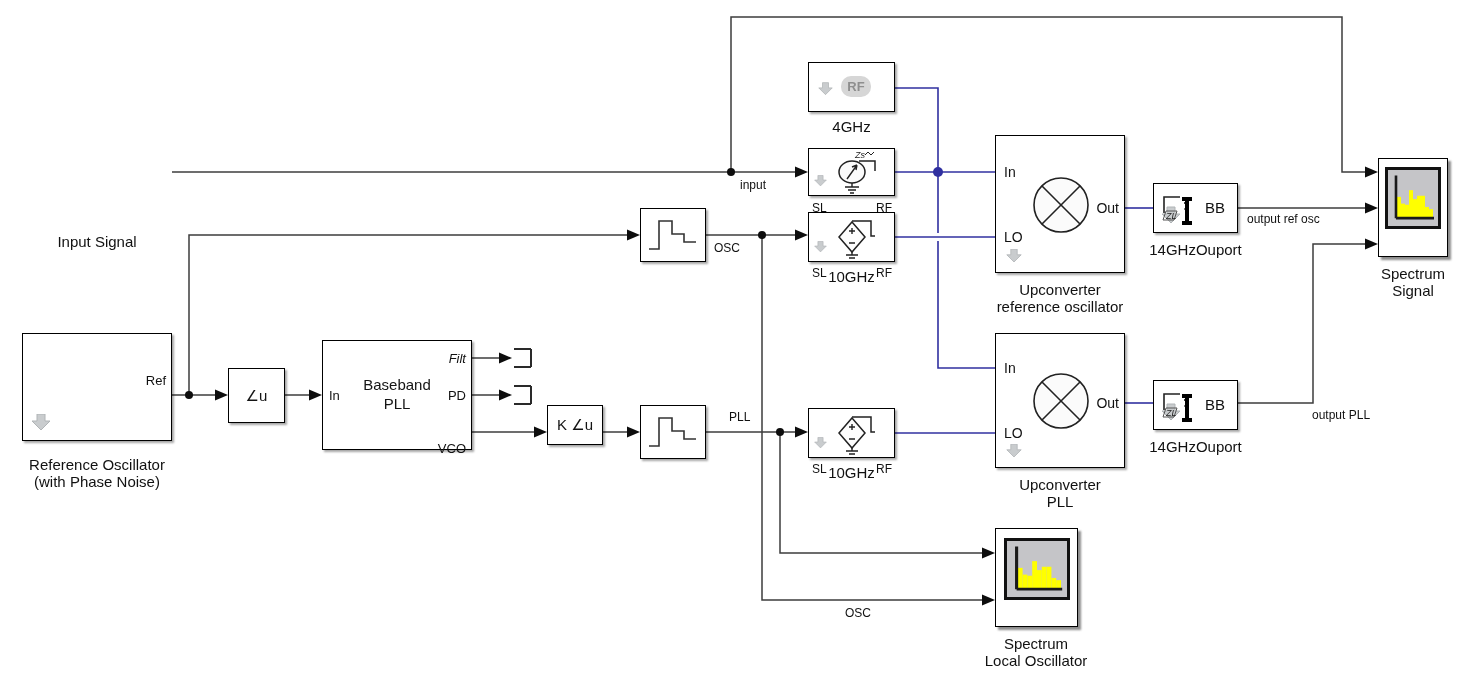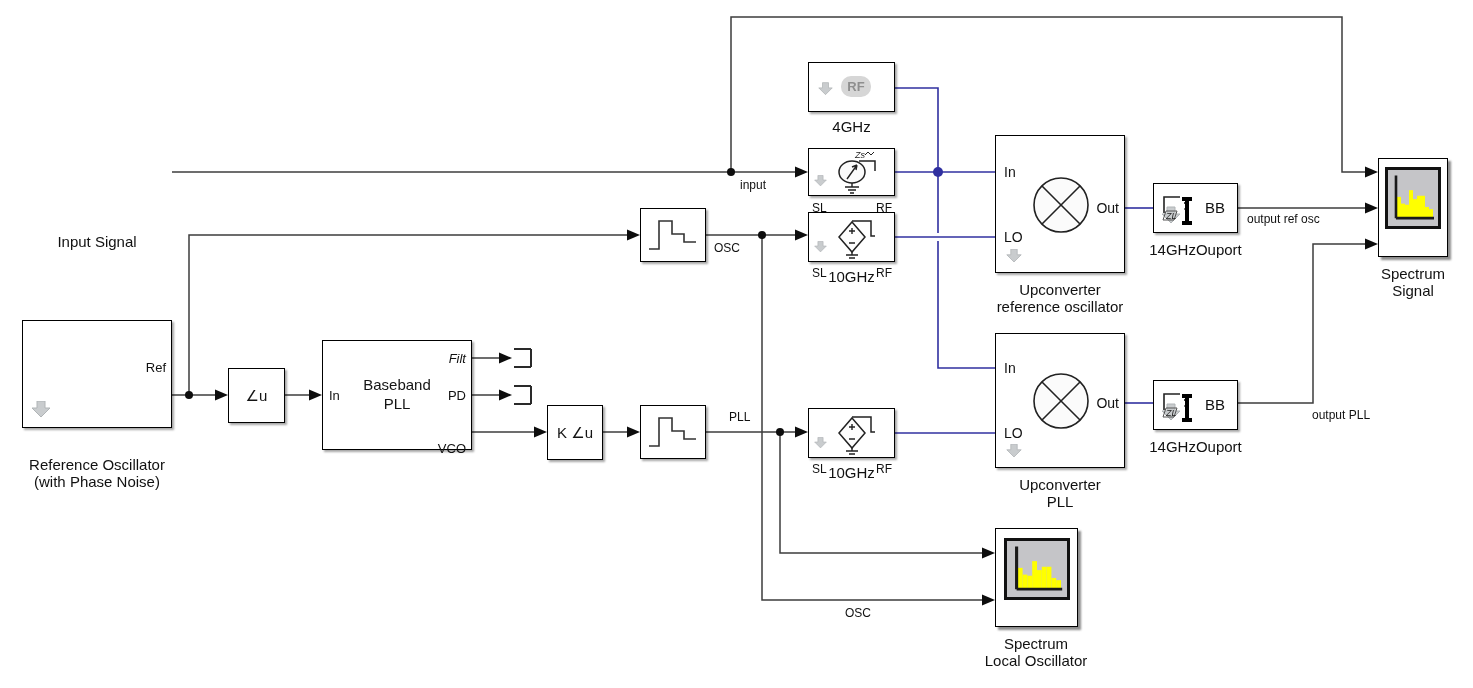--- a/index.html
+++ b/index.html
@@ -97,21 +97,21 @@
     <g>
       <path class="term" d="M514,349 H531 M531,349 V367 M514,367 H531"></path>
     </g>
     <g>
       <path class="term" d="M514,386 H531 M531,386 V404 M514,404 H531"></path>
     </g>
   </svg>
 
   <div class="blocklabel" style="left:22px;top:233px;width:150px;">Input Signal</div>
 
-  <div class="block" style="left:22px;top:320px;width:150px;height:108px;">
+  <div class="block" style="left:22px;top:333px;width:150px;height:108px;">
     <span class="portlabel" style="right:5px;top:39px;">Ref</span>
     <svg class="badge-arrow" style="left:8px;top:80px;" width="20" height="17">
       <polygon points="6,0 14,0 14,7 19,7 10,16 1,7 6,7" fill="#c9ccce" stroke="#b0b4b6" stroke-width="1"></polygon>
     </svg>
   </div>
   <div class="blocklabel" style="left:-10px;top:456px;width:214px;">
     <div>Reference Oscillator</div>
     <div>(with Phase Noise)</div>
   </div>
 
@@ -123,21 +123,21 @@
     <div class="title2" style="top:34px;">
       <div>Baseband</div>
       <div>PLL</div>
     </div>
     <span class="portlabel" style="left:6px;top:47px;">In</span>
     <span class="portlabel" style="right:5px;top:10px;font-style:italic;">Filt</span>
     <span class="portlabel" style="right:5px;top:47px;">PD</span>
     <span class="portlabel" style="right:5px;top:100px;text-align:center;">VCO</span>
   </div>
 
-  <div class="block" style="left:547px;top:405px;width:56px;height:55px;">
+  <div class="block" style="left:547px;top:405px;width:56px;height:40px;">
     <div class="center-text">K ∠u</div>
   </div>
 
   <div class="block" style="left:640px;top:208px;width:66px;height:54px;">
     <svg class="icon-svg" width="63" height="51" viewBox="0 0 63 51">
       <path d="M8,40 H18 V12 H31 V25 H43 V33 H55" fill="none" stroke="#333" stroke-width="1.6"></path>
     </svg>
   </div>
 
   <div class="block" style="left:640px;top:405px;width:66px;height:54px;">

